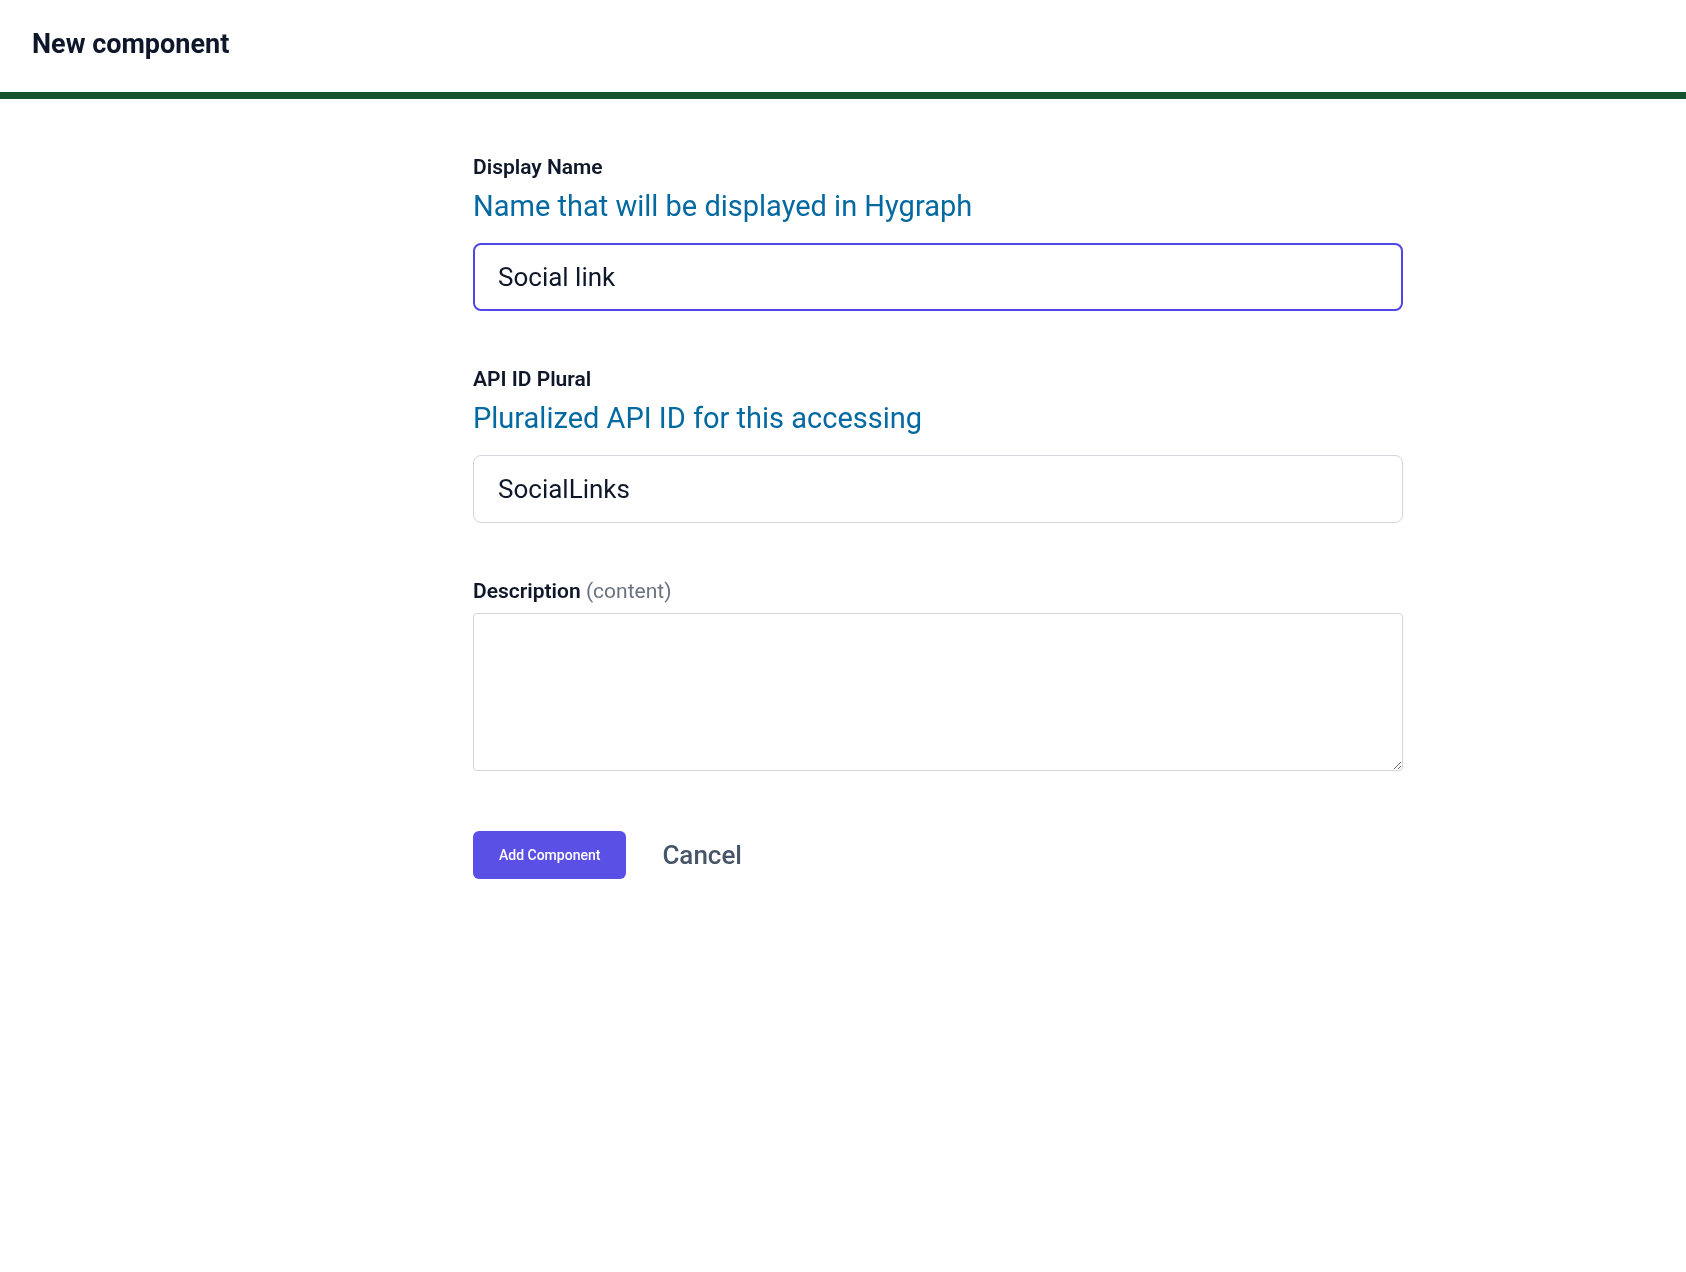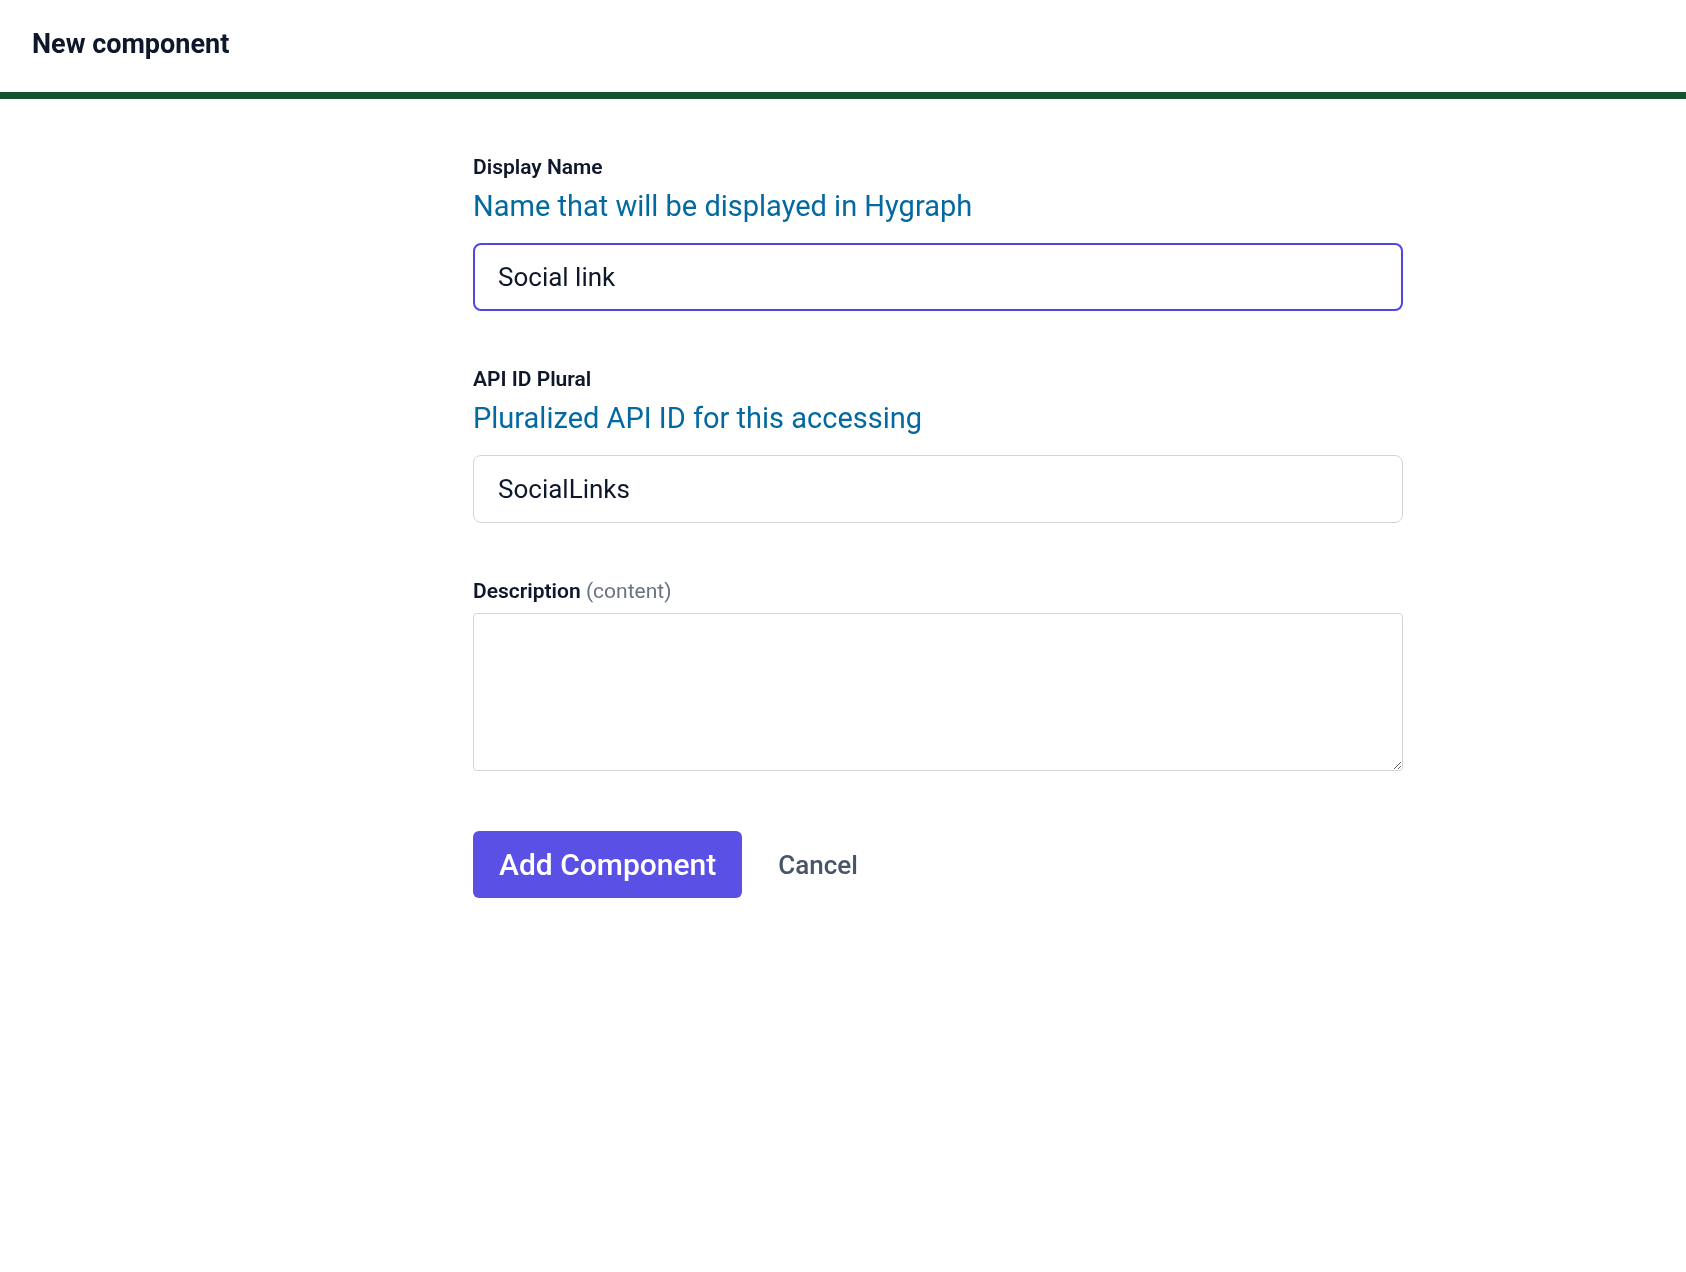--- a/index.html
+++ b/index.html
@@ -82,21 +82,21 @@
     }
     .button-row {
       display: flex;
       align-items: center;
       gap: 36px;
       margin-top: 20px;
     }
     .btn-primary {
       background: #5b50e6;
       color: #ffffff;
-      font-size: 30px;
+      font-size: 14px;
       font-weight: 500;
       padding: 16px 26px;
       border: none;
       border-radius: 6px;
       cursor: pointer;
       font-family: inherit;
     }
     .btn-secondary {
       background: transparent;
       color: #475569;

